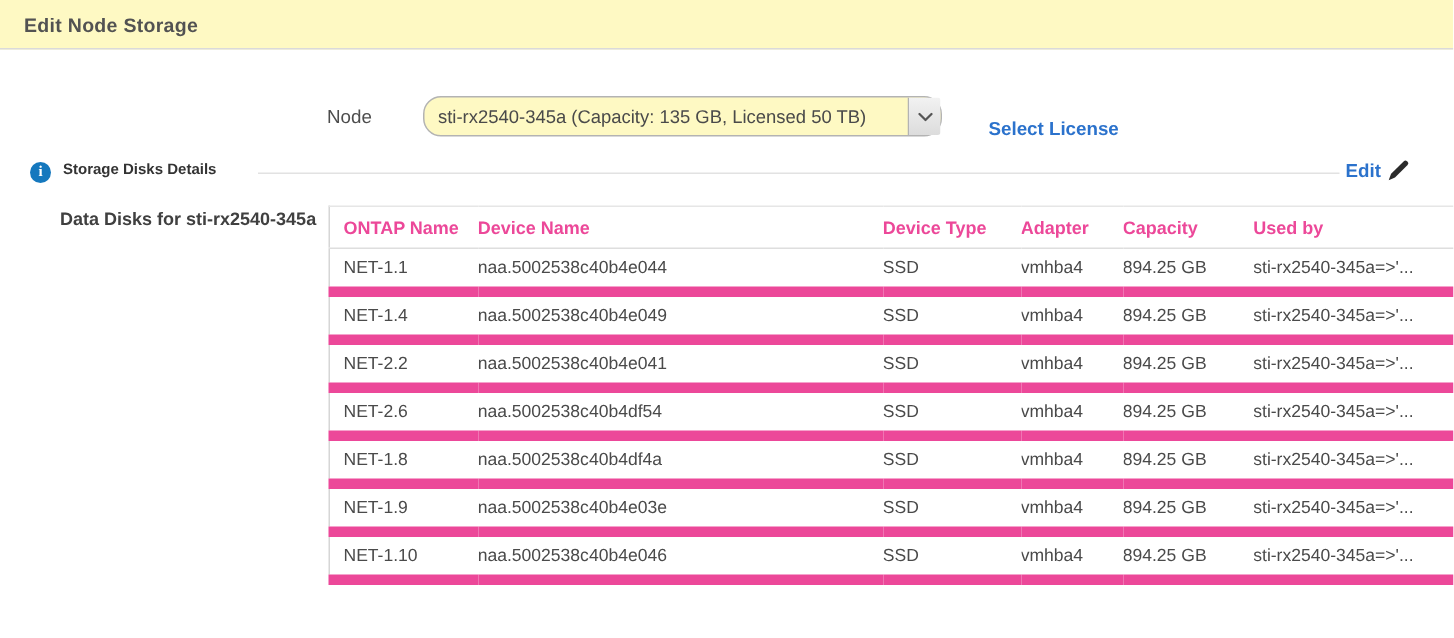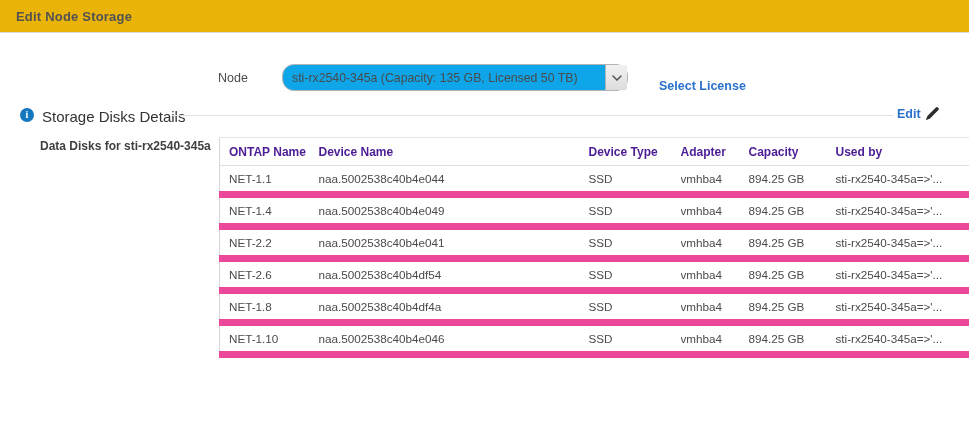--- a/index.html
+++ b/index.html
@@ -11,35 +11,35 @@
     position:relative;
     width:969px;height:425px;
     background:#ffffff;
     overflow:hidden;
     font-family:"Liberation Sans","DejaVu Sans",sans-serif;
     color:#4a4a4a;
   }
   
   .titlebar{
     position:absolute;top:0;left:0;right:0;height:33px;
-    background:#eab308;border-bottom:1px solid #dadada;
+    background:#fef9c3;border-bottom:1px solid #dadada;
     display:flex;align-items:center;padding-left:16px;
     box-sizing:border-box;
   }
   .titlebar .title{
     font-size:13px;font-weight:600;color:#525252;letter-spacing:.2px;
   }
   
   .node-label{
     position:absolute;left:218px;top:71px;width:54px;
     text-align:left;font-size:12.5px;color:#4d4d4d;
   }
   .select{
     position:absolute;left:282px;top:64px;width:346px;height:27px;
-    border:1px solid #b3b3b3;border-radius:12px;background:#0ea5e9;
+    border:1px solid #b3b3b3;border-radius:12px;background:#fef9c3;
     display:flex;align-items:stretch;box-sizing:border-box;cursor:pointer;
   }
   .select-text{
     flex:1;display:flex;align-items:center;padding-left:9px;
     font-size:12.3px;color:#4a4a4a;white-space:nowrap;overflow:hidden;
   }
   .select-caret{
     width:21px;border-left:1px solid #b3b3b3;
     background:linear-gradient(#f2f2f2,#dcdcdc);
     border-radius:0 2px 2px 0;
@@ -52,41 +52,41 @@
   .select-license{position:absolute;left:659px;top:71px;margin-top:8px;}
   
   .info-icon{
     position:absolute;left:20px;top:108px;width:14px;height:14px;
     border-radius:50%;background:var(--info-blue);color:#fff;
     font-size:10px;font-weight:700;text-align:center;line-height:14px;
     font-family:"Liberation Serif","DejaVu Serif",serif;cursor:default;
   }
   .section-title{
     position:absolute;left:42px;top:108px;
-    font-size:15px;font-weight:400;color:#333;
+    font-size:10px;font-weight:700;color:#333;
   }
   .section-divider{
     position:absolute;left:172px;right:76px;top:115px;height:1px;
     background:#e2e2e2;
   }
   .edit-link{position:absolute;left:897px;top:107px;}
   .pencil{position:absolute;left:925px;top:106px;width:16px;height:16px;cursor:pointer;}
   
   .caption{
     position:absolute;left:40px;top:139px;
     font-size:12px;font-weight:700;color:#404040;
   }
   
   table.disks{
     position:absolute;left:219px;top:137px;width:750px;
     border-collapse:collapse;table-layout:fixed;
     border-left:1px solid #d6d6d6;border-top:1px solid #e6e6e6;
   }
   table.disks th{
-    height:27px;font-size:12px;font-weight:700;color:#4c1d95;
+    height:27px;font-size:12px;font-weight:700;color:#ec4899;
     text-align:left;padding:0;border-bottom:1px solid #dedede;
     white-space:nowrap;overflow:hidden;
   }
   table.disks td{
     height:25px;font-size:11.7px;color:#4a4a4a;
     padding:0;border-bottom:7px solid #ec4899;
     white-space:nowrap;overflow:hidden;
   }
   table.disks th:first-child,
   table.disks td:first-child{padding-left:9px;}
@@ -185,20 +185,28 @@
         </tr>
         <tr>
           <td>NET-1.8</td>
           <td>naa.5002538c40b4df4a</td>
           <td>SSD</td>
           <td>vmhba4</td>
           <td>894.25 GB</td>
           <td>sti-rx2540-345a=&gt;'...</td>
         </tr>
         <tr>
+          <td>NET-1.9</td>
+          <td>naa.5002538c40b4e03e</td>
+          <td>SSD</td>
+          <td>vmhba4</td>
+          <td>894.25 GB</td>
+          <td>sti-rx2540-345a=&gt;'...</td>
+        </tr>
+        <tr>
           <td>NET-1.10</td>
           <td>naa.5002538c40b4e046</td>
           <td>SSD</td>
           <td>vmhba4</td>
           <td>894.25 GB</td>
           <td>sti-rx2540-345a=&gt;'...</td>
         </tr>
       </tbody>
   </table>
 

